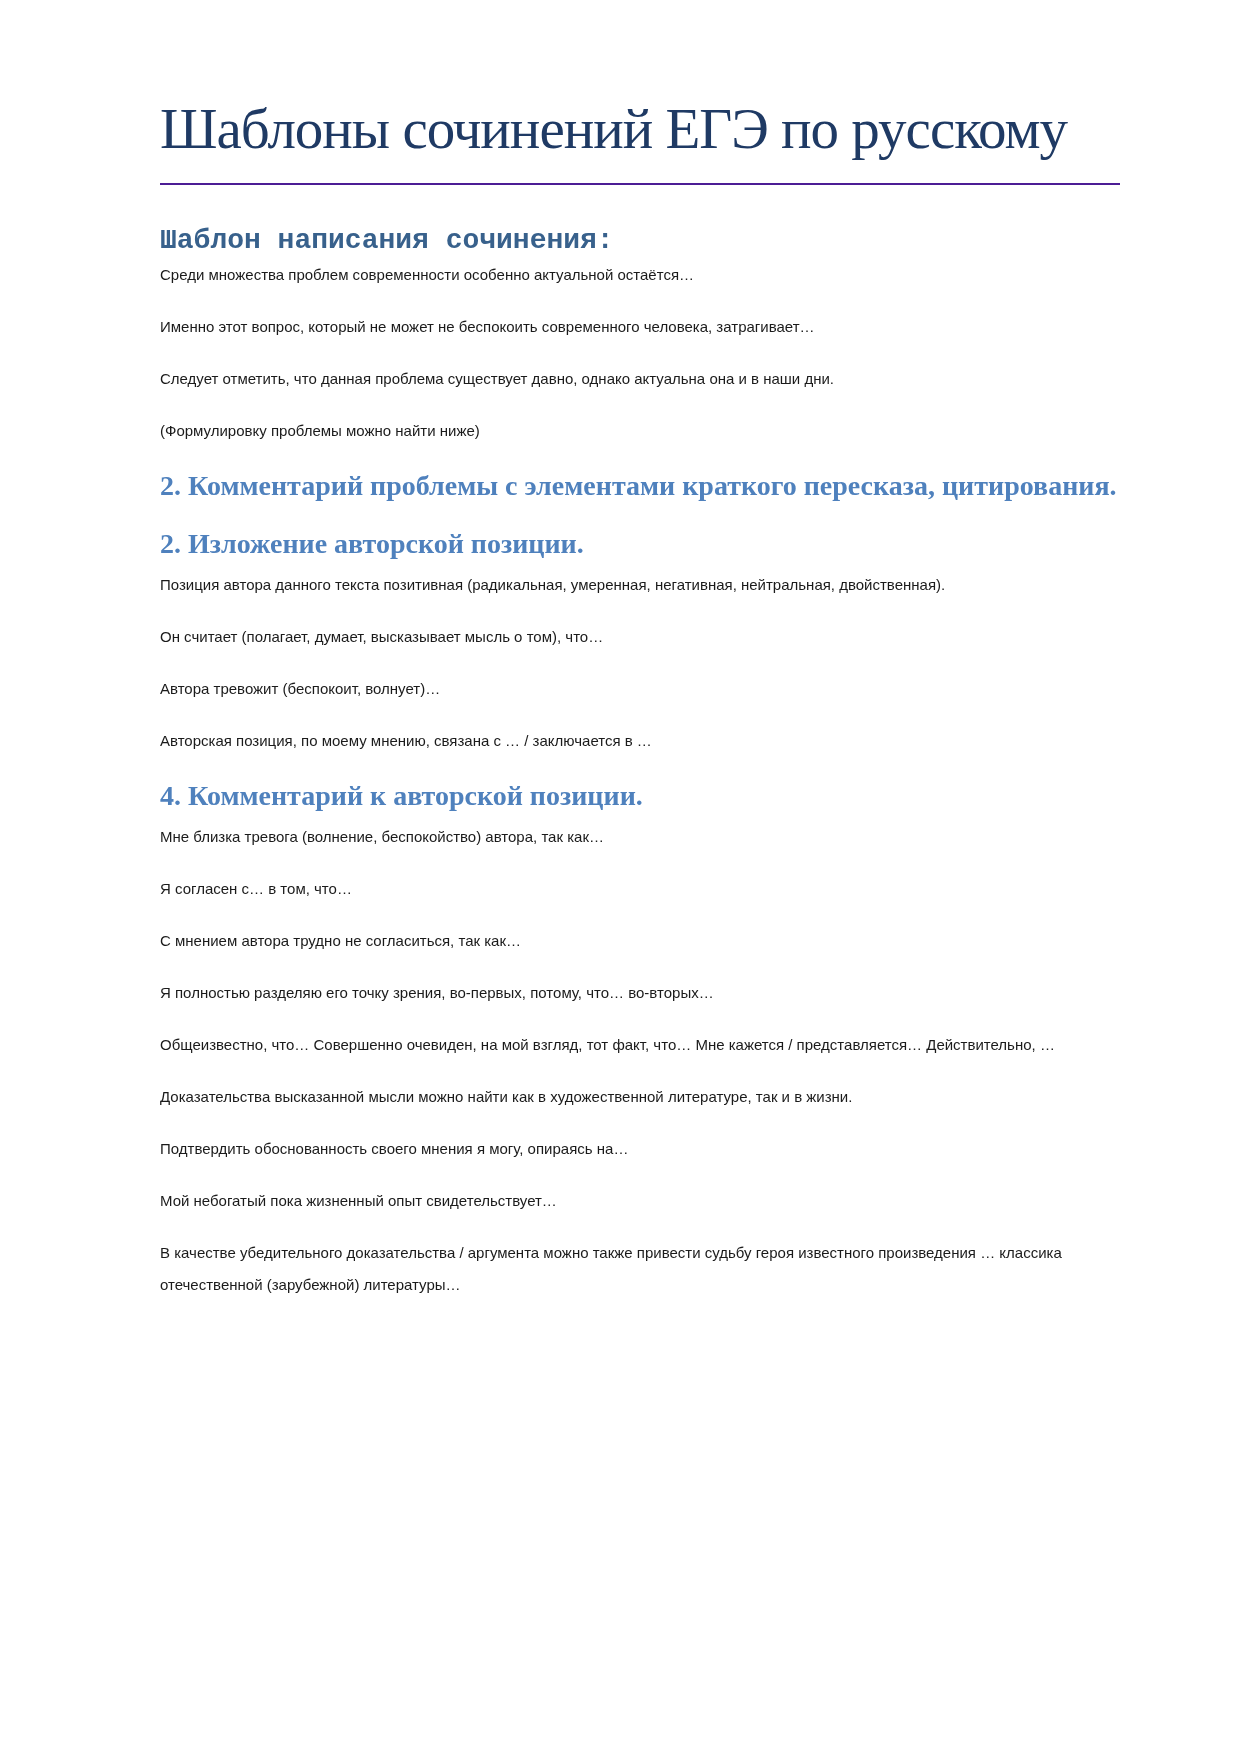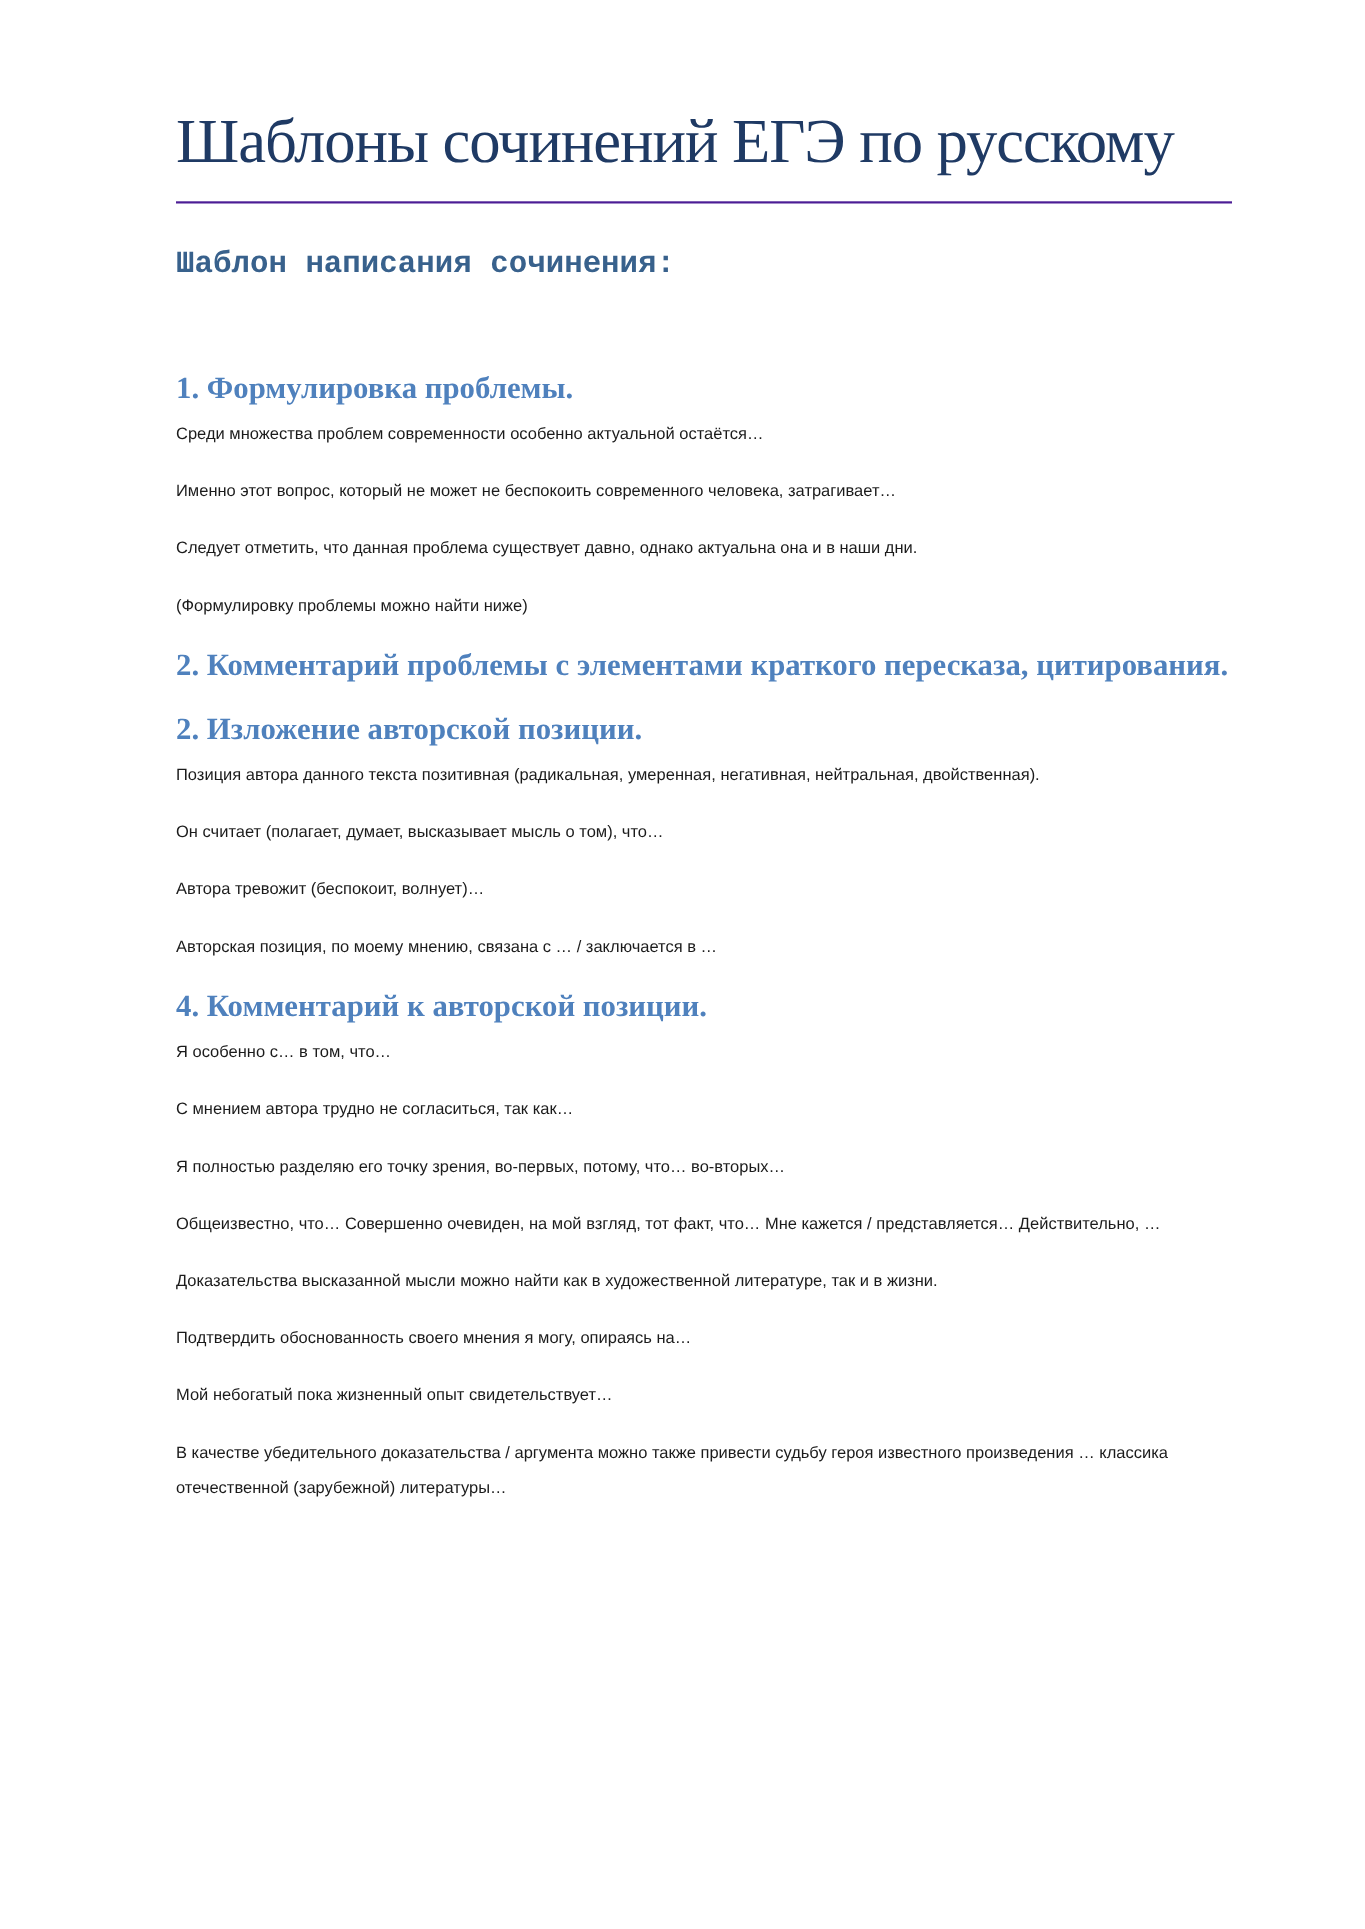--- a/index.html
+++ b/index.html
@@ -56,42 +56,42 @@
 </head>
 <body>
 
 <div class="page">
 
   <h1 class="doc-title">Шаблоны сочинений ЕГЭ по русскому</h1>
 
   <h2 class="doc-subtitle">Шаблон написания сочинения:</h2>
 
   <div class="section">
-    <h3 class="section-heading first">1. Формулировка проблемы.</h3>
     <p class="body-par">Среди множества проблем современности особенно актуальной остаётся…</p>
     <p class="body-par">Именно этот вопрос, который не может не беспокоить современного человека, затрагивает…</p>
     <p class="body-par">Следует отметить, что данная проблема существует давно, однако актуальна она и в наши дни.</p>
     <p class="body-par">(Формулировку проблемы можно найти ниже)</p>
   </div>
 
   <div class="section">
     <h3 class="section-heading">2. Комментарий проблемы с элементами краткого пересказа, цитирования.</h3>
   </div>
 
   <div class="section">
     <h3 class="section-heading">2. Изложение авторской позиции.</h3>
     <p class="body-par">Позиция автора данного текста позитивная (радикальная, умеренная, негативная, нейтральная, двойственная).</p>
     <p class="body-par">Он считает (полагает, думает, высказывает мысль о том), что…</p>
     <p class="body-par">Автора тревожит (беспокоит, волнует)…</p>
     <p class="body-par">Авторская позиция, по моему мнению, связана с … / заключается в …</p>
   </div>
 
   <div class="section">
     <h3 class="section-heading">4. Комментарий к авторской позиции.</h3>
-    <p class="body-par">Я особенно с… в том, что…</p>
+    <p class="body-par">Мне близка тревога (волнение, беспокойство) автора, так как…</p>
+    <p class="body-par">Я согласен с… в том, что…</p>
     <p class="body-par">С мнением автора трудно не согласиться, так как…</p>
     <p class="body-par">Я полностью разделяю его точку зрения, во-первых, потому, что… во-вторых…</p>
     <p class="body-par">Общеизвестно, что… Совершенно очевиден, на мой взгляд, тот факт, что… Мне кажется / представляется… Действительно, …</p>
     <p class="body-par">Доказательства высказанной мысли можно найти как в художественной литературе, так и в жизни.</p>
     <p class="body-par">Подтвердить обоснованность своего мнения я могу, опираясь на…</p>
     <p class="body-par">Мой небогатый пока жизненный опыт свидетельствует…</p>
     <p class="body-par">В качестве убедительного доказательства / аргумента можно также привести судьбу героя известного произведения … классика отечественной (зарубежной) литературы…</p>
   </div>
 
 </div>

